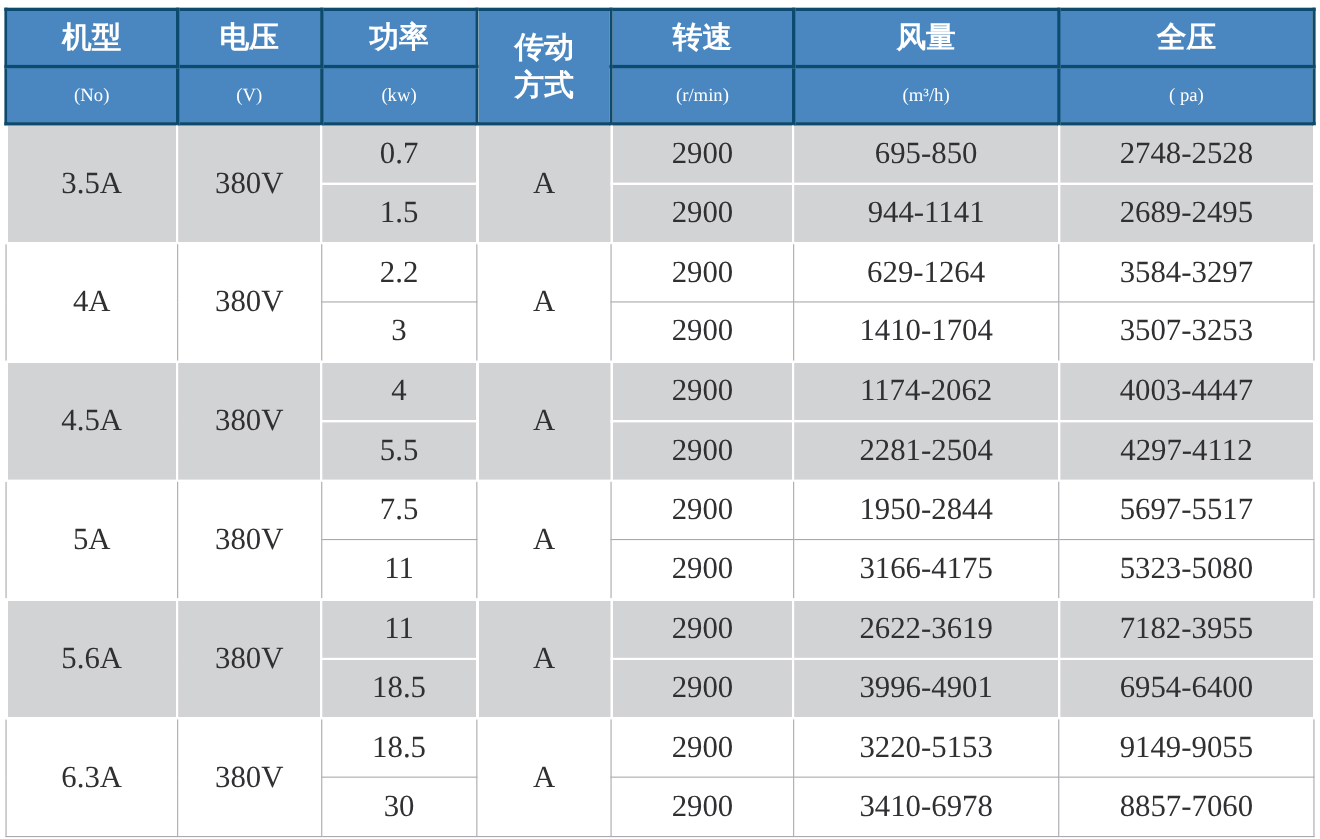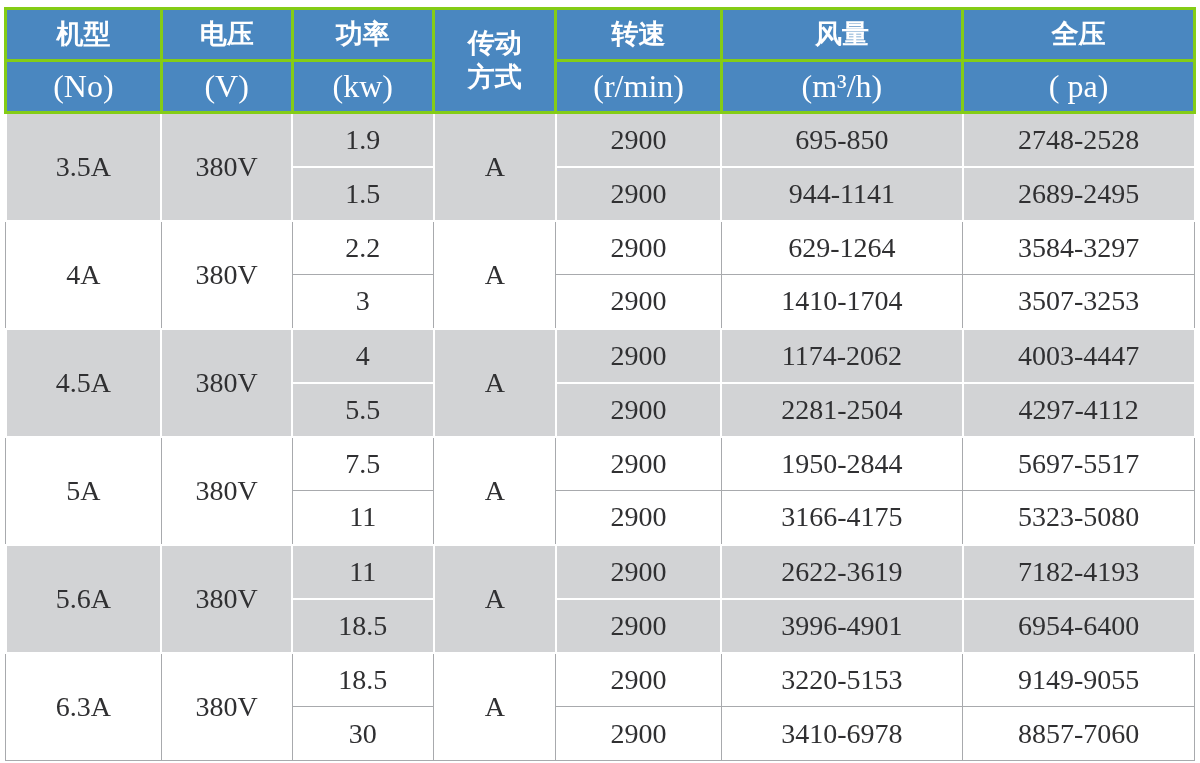--- a/index.html
+++ b/index.html
@@ -13,30 +13,30 @@
   }
   
   col.c1{width:13.1%}col.c2{width:11%}col.c3{width:11.9%}
   col.c4{width:10.3%}col.c5{width:13.9%}col.c6{width:20.3%}col.c7{width:19.5%}
 
   td,th{text-align:center;vertical-align:middle;padding:0;overflow:hidden;}
 
   
   tr.hrow{height:52px;}
   th.h{
-    background:#4a87c0;color:#ffffff;border:3px solid #84cc16;
+    background:#4a87c0;color:#ffffff;border:3px solid #0c4a6e;
     font-weight:normal;
   }
   .h .cn{
     font-family:"Liberation Sans","DejaVu Sans",sans-serif;
     font-weight:bold;font-size:27px;line-height:1.25;
   }
   .h .unit{
     font-family:"Liberation Serif","DejaVu Serif",serif;
-    font-size:32px;
+    font-size:17px;
   }
 
   
   tr.drow{height:54px;}
   td.d{font-size:28px;color:#303032;}
   
   td.g{background:#d2d3d5;border:2px solid #ffffff;}
   
   td.w{background:#ffffff;border:1px solid #a8aaad;}
 </style>
@@ -74,21 +74,21 @@
     <th class="h"><span class="unit">(V)</span></th>
     <th class="h"><span class="unit">(kw)</span></th>
     <th class="h"><span class="unit">(r/min)</span></th>
     <th class="h"><span class="unit">(m³/h)</span></th>
     <th class="h"><span class="unit">( pa)</span></th>
   </tr>
 
   <tr class="drow">
     <td class="d g" rowspan="2">3.5A</td>
     <td class="d g" rowspan="2">380V</td>
-    <td class="d g">1.9</td>
+    <td class="d g">0.7</td>
     <td class="d g" rowspan="2">A</td>
     <td class="d g">2900</td>
     <td class="d g">695-850</td>
     <td class="d g">2748-2528</td>
   </tr>
   <tr class="drow">
     <td class="d g">1.5</td>
     <td class="d g">2900</td>
     <td class="d g">944-1141</td>
     <td class="d g">2689-2495</td>
@@ -142,21 +142,21 @@
     <td class="d w">5323-5080</td>
   </tr>
 
   <tr class="drow">
     <td class="d g" rowspan="2">5.6A</td>
     <td class="d g" rowspan="2">380V</td>
     <td class="d g">11</td>
     <td class="d g" rowspan="2">A</td>
     <td class="d g">2900</td>
     <td class="d g">2622-3619</td>
-    <td class="d g">7182-4193</td>
+    <td class="d g">7182-3955</td>
   </tr>
   <tr class="drow">
     <td class="d g">18.5</td>
     <td class="d g">2900</td>
     <td class="d g">3996-4901</td>
     <td class="d g">6954-6400</td>
   </tr>
 
   <tr class="drow">
     <td class="d w" rowspan="2">6.3A</td>

